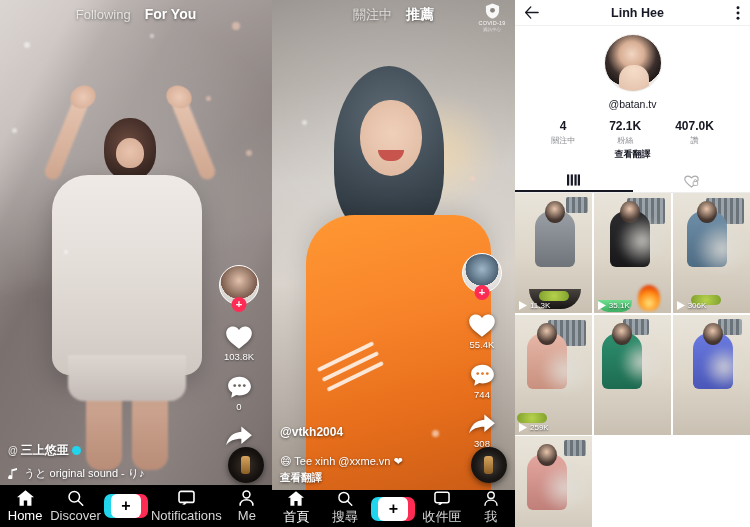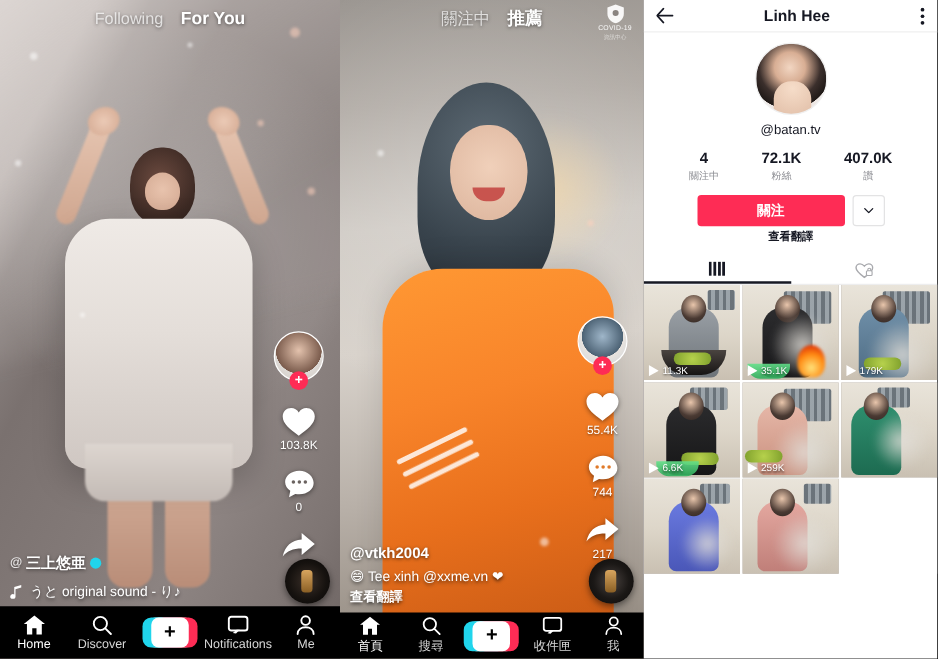--- a/index.html
+++ b/index.html
@@ -126,30 +126,30 @@
     background: linear-gradient(180deg,#d8a55e,#8a5f25); border-radius:3px; filter: blur(.4px);
   }
 
   
   .caption { position: absolute; left: 8px; bottom: 46px; width: 200px; z-index: 9; }
   .cap-user { display:flex; align-items:center; gap:3px; color:#fff; font-size: 12px; font-weight:bold;
               text-shadow: 0 1px 3px rgba(0,0,0,.6); }
   .verify { width: 9px; height: 9px; border-radius: 50%; background: #20d5ec; display:inline-block; }
   .cap-music { display:flex; align-items:center; gap:6px; margin-top: 7px; color:#fff; font-size: 11px;
                text-shadow: 0 1px 3px rgba(0,0,0,.6); }
-  .cap-text { color:#fff; font-size: 11px; margin-top: 6px; text-shadow: 0 1px 3px rgba(0,0,0,.6); }
+  .cap-text { color:#fff; font-size: 11px; margin-top: 16px; text-shadow: 0 1px 3px rgba(0,0,0,.6); }
   .cap-trans { color:#fff; font-size: 10.5px; font-weight:bold; margin-top: 3px; text-shadow: 0 1px 3px rgba(0,0,0,.6); }
 
   
   .navbar {
     position: absolute; bottom: 0; left: 0; width: 100%; height: 42px; background: #000;
     display: flex; align-items: center; z-index: 12;
   }
   .nav-item { flex: 1; display:flex; flex-direction: column; align-items:center; justify-content:center; gap:2px; }
-  .nav-item .lbl { font-size: 10px; color: #fff; }
+  .nav-item .lbl { font-size: 13px; color: #fff; }
   .nav-item.dim .lbl { color: #d6d6d6; }
   .nav-add {
     width: 38px; height: 24px; border-radius: 7px; background: #fff; position: relative;
     display:flex; align-items:center; justify-content:center;
   }
   .nav-add:before, .nav-add:after {
     content:""; position:absolute; top:0; width: 34px; height: 24px; border-radius: 7px;
   }
   .nav-add:before { left: -3px; background: #20d5ec; }
   .nav-add:after  { right: -3px; background: #fe2c55; }
@@ -233,21 +233,21 @@
     display:flex; align-items:center; justify-content:center; cursor: pointer;
   }
   .bio { text-align:center; font-size: 9px; color:#161823; margin-top: 9px; padding: 0 12px; line-height: 1.35; }
   .bio-trans { text-align:center; font-size: 9px; color:#161823; font-weight:bold; margin-top: 2px; }
   .prof-tabs { display:flex; margin-top: 9px; border-bottom: 1px solid #ededee; }
   .prof-tab { flex:1; height: 22px; display:flex; align-items:center; justify-content:center; cursor:pointer; }
   .prof-tab.active { border-bottom: 2px solid #161823; }
   .grid {
     display: grid; grid-template-columns: repeat(3, 1fr); gap: 1.5px; background:#fff;
   }
-  .cell { position: relative; height: 76px; overflow: hidden; background: #b9b2aa; }
+  .cell { position: relative; height: 120px; overflow: hidden; background: #b9b2aa; }
   .cell .views {
     position: absolute; left: 4px; bottom: 3px; display:flex; align-items:center; gap:3px;
     color:#fff; font-size: 8px; text-shadow: 0 1px 2px rgba(0,0,0,.7); z-index: 3;
   }
   .kitchen { position:absolute; inset:0; }
   .k-wall { position:absolute; inset:0; background: linear-gradient(180deg,#e9e4da 0%, #ddd6c9 52%, #c9c0b2 100%); }
   .k-window { position:absolute; right:6px; top:5px; width:38px; height:26px;
               background: repeating-linear-gradient(90deg,#55606a 0 3px,#8e99a2 3px 6px); border-radius:2px; opacity:.85;}
   .k-person { position:absolute; left:20px; top:18px; width:40px; height:56px; border-radius: 16px 16px 6px 6px; }
   .k-head { position:absolute; left:30px; top:8px; width:20px; height:22px; border-radius:50%;
@@ -426,21 +426,21 @@
           <circle cx="7.6" cy="9.7" r="1.3" fill="#e07a2a"></circle>
             <circle cx="12" cy="9.7" r="1.3" fill="#e07a2a"></circle>
             <circle cx="16.4" cy="9.7" r="1.3" fill="#e07a2a"></circle>
         </svg>
         <span class="cnt">744</span>
       </div>
       <div class="rail-item">
         <svg class="ic" width="28" height="24" viewBox="0 0 24 20">
           <path d="M14 1v4.4C7 5.9 2.6 9.8 1 17c3-3.6 6.9-5.4 13-5.4V16l9-7.5L14 1z" fill="#fff"></path>
         </svg>
-        <span class="cnt">217</span>
+        <span class="cnt">308</span>
       </div>
     </div>
 
     <div class="disc" style="background:radial-gradient(circle,#4a4340 0%,#1b1816 55%,#0a0908 100%)"></div>
 
     <div class="caption" style="bottom:42px;width:185px">
       <div class="cap-user">
         <span>@vtkh2004</span>
       </div>
       <div class="cap-text">😄 Tee xinh @xxme.vn ❤</div>
@@ -508,28 +508,20 @@
       <div class="stat">
         <div class="num">72.1K</div>
         <div class="lbl">粉絲</div>
       </div>
       <div class="stat">
         <div class="num">407.0K</div>
         <div class="lbl">讚</div>
       </div>
     </div>
 
-    <div class="follow-row">
-      <button class="follow-btn">關注</button>
-      <div class="follow-caret">
-        <svg width="8" height="5" viewBox="0 0 10 6">
-          <path d="M1 1l4 4 4-4" fill="none" stroke="#161823" stroke-width="1.4" stroke-linecap="round" stroke-linejoin="round"></path>
-        </svg>
-      </div>
-    </div>
 
     <div class="bio-trans">查看翻譯</div>
 
     <div class="prof-tabs">
       <div class="prof-tab active">
         <svg width="13" height="12" viewBox="0 0 14 12">
           <rect x="0" y="0" width="2.4" height="12" fill="#161823"></rect>
           <rect x="4" y="0" width="2.4" height="12" fill="#161823"></rect>
           <rect x="8" y="0" width="2.4" height="12" fill="#161823"></rect>
           <rect x="11.6" y="0" width="2.4" height="12" fill="#161823"></rect>
@@ -584,37 +576,21 @@
             <div class="k-window"></div>
           <div class="k-person" style="left:14px;background:linear-gradient(180deg,#6f8fa8,#4e6c84)"></div>
             <div class="k-head" style="left:24px"></div>
           <div class="k-smoke" style="right:0;top:28px;width:56px;height:56px"></div>
             <div class="k-veg" style="left:18px;bottom:8px"></div>
         </div>
         <div class="views">
           <svg width="8" height="9" viewBox="0 0 8 9">
               <path d="M0 0l8 4.5L0 9z" fill="#fff"></path>
             </svg>
-          <span>179K</span>
-        </div>
-      </div>
-      <div class="cell">
-        <div class="kitchen">
-          <div class="k-wall"></div>
-            <div class="k-window" style="right:10px;top:4px;width:30px;height:18px"></div>
-          <div class="k-person" style="left:18px;background:linear-gradient(180deg,#2b2b2d,#161617)"></div>
-            <div class="k-head" style="left:28px"></div>
-          <div class="k-veg" style="left:30px;bottom:10px"></div>
-            <div class="k-basket" style="left:10px"></div>
-        </div>
-        <div class="views">
-          <svg width="8" height="9" viewBox="0 0 8 9">
-              <path d="M0 0l8 4.5L0 9z" fill="#fff"></path>
-            </svg>
-          <span>6.6K</span>
+          <span>306K</span>
         </div>
       </div>
       <div class="cell">
         <div class="kitchen">
           <div class="k-wall"></div>
             <div class="k-window"></div>
           <div class="k-person" style="left:12px;background:linear-gradient(180deg,#e6b7a8,#c9907e)"></div>
             <div class="k-head" style="left:22px"></div>
           <div class="k-smoke" style="right:2px;top:30px"></div>
             <div class="k-veg" style="left:2px;bottom:12px"></div>

